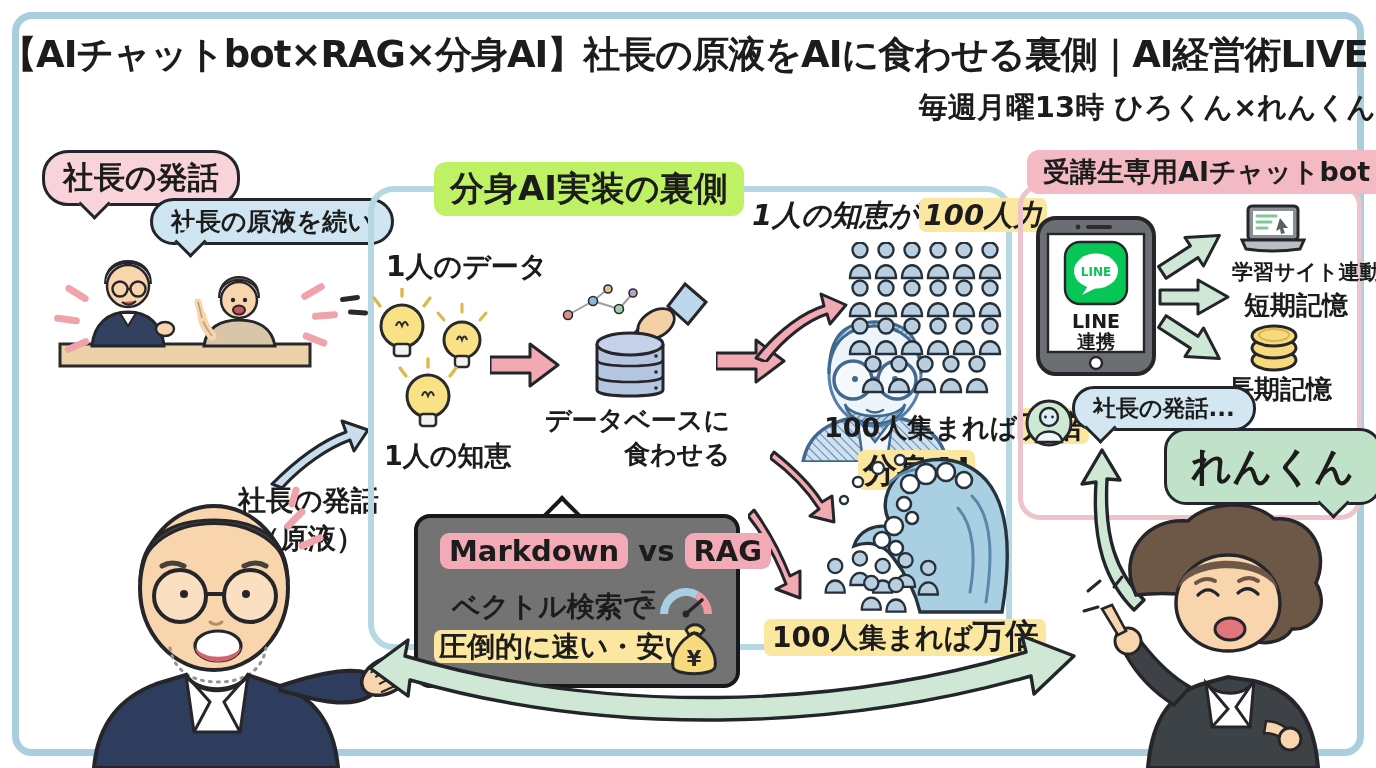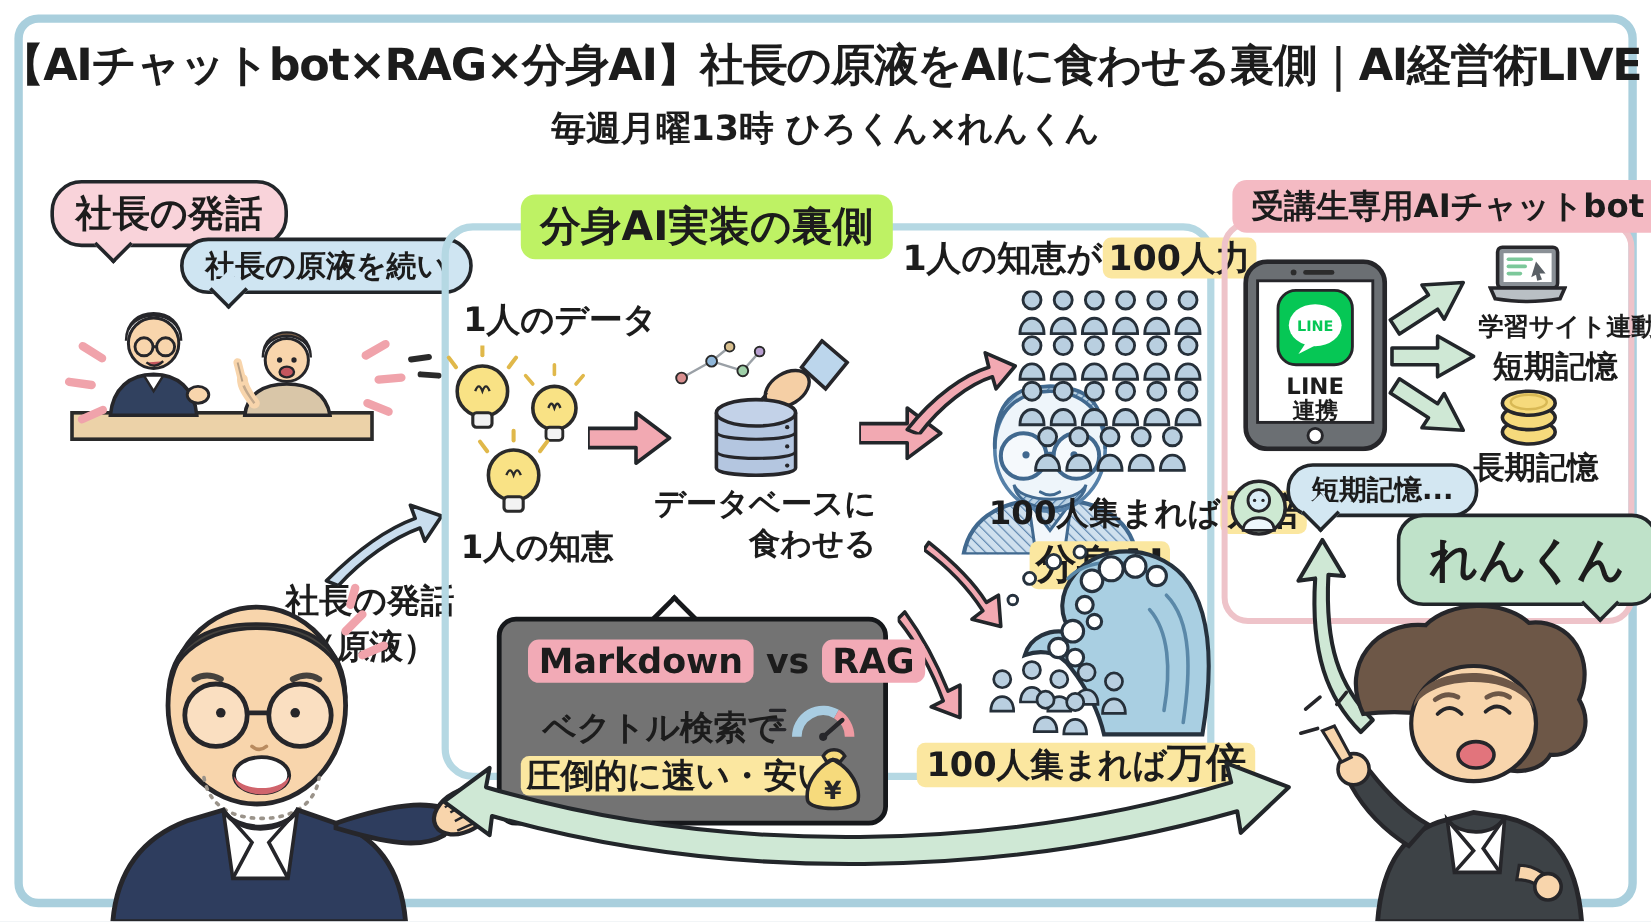--- a/index.html
+++ b/index.html
@@ -3,21 +3,21 @@
 <meta charset="utf-8">
 <style>
   html,body{margin:0;padding:0;background:#e9eef2;}
   .canvas{position:relative;width:1376px;height:768px;background:#ffffff;overflow:hidden;
           font-family:"DejaVu Sans",sans-serif;font-weight:bold;color:#1c1c1c;}
   .outer-border{position:absolute;left:12px;top:12px;right:12px;bottom:12px;
           border:7px solid #a9cfdd;border-radius:20px;pointer-events:none;}
   .abs{position:absolute;}
   .nowrap{white-space:nowrap;}
   .title{left:0;right:0;top:30px;text-align:center;font-size:37px;letter-spacing:-1px;}
-  .subtitle{left:0;right:0;top:88px;text-align:center;font-size:29px;}
+  .subtitle{left:0;right:0;top:88px;text-align:right;font-size:29px;}
   
   .bubble{border:3px solid #22262a;border-radius:26px;padding:4px 18px;font-size:28px;}
   .bubble .tail{position:absolute;width:20px;height:20px;transform:rotate(45deg);}
   .pinkb{background:#f9d3da;}
   .blueb{background:#cfe5f2;}
   .greenb{background:#bfe2c9;}
   
   .panel-blue{border:6px solid #b5d8e3;border-radius:26px;}
   .panel-pink{border:5px solid #eec3c9;border-radius:22px;}
   .panel-title{background:#bef264;border-radius:12px;text-align:center;padding:4px 16px;}
@@ -228,21 +228,21 @@
     <line x1="77" y1="96" x2="83" y2="96" stroke="#41698f" stroke-width="3"></line>
     <circle cx="60" cy="97" r="3" fill="#41698f"></circle>
       <circle cx="100" cy="97" r="3" fill="#41698f"></circle>
     <path d="M50,122 C54,148 106,148 110,122 C104,138 56,138 50,122 Z" fill="url(#hatchHair)" stroke="#41698f" stroke-width="2.4"></path>
     <path d="M72,128 q8,5 16,0" fill="none" stroke="#41698f" stroke-width="2.6" stroke-linecap="round"></path>
   </svg>
   <div class="abs nowrap" style="left:858px;top:448px;font-size:34px;">
     <span class="hl-y">分身AI</span>
   </div>
 
-  <div class="abs nowrap" style="left:752px;top:196px;font-size:29px;">
+  <div class="abs nowrap" style="left:752px;top:196px;font-size:29px;font-style:italic;">
     <span>1人の知恵が</span><span class="hl-y">100人力</span>
   </div>
 
   <svg class="abs" style="left:848px;top:242px;" width="160" height="158" viewBox="0 0 160 158">
     <defs>
       <g id="person">
         <circle cx="10" cy="8" r="7.5" fill="#b9cfe0" stroke="#26303a" stroke-width="2.4"></circle>
         <path d="M0,36 C0,19 20,19 20,36 Z" fill="#b9cfe0" stroke="#26303a" stroke-width="2.4"></path>
       </g>
     </defs>
@@ -411,21 +411,21 @@
   </div>
 
   <svg class="abs" style="left:1024px;top:396px;" width="50" height="54" viewBox="0 0 50 54">
     <circle cx="25" cy="27" r="22" fill="#cde9d2" stroke="#26262a" stroke-width="3"></circle>
     <circle cx="25" cy="21" r="9" fill="#d9edf6" stroke="#26262a" stroke-width="2.4"></circle>
     <circle cx="21.5" cy="21" r="1.4" fill="#26262a"></circle>
       <circle cx="28.5" cy="21" r="1.4" fill="#26262a"></circle>
     <path d="M12,46 C12,32 38,32 38,46 Z" fill="#eef7fb" stroke="#26262a" stroke-width="2.4"></path>
   </svg>
   <div class="abs bubble blueb nowrap" style="left:1072px;top:386px;font-size:23px;border-radius:22px;background:#d3e7f2;">
-    <span>短期記憶...</span>
+    <span>社長の発話...</span>
     <span class="tail" style="left:14px;bottom:-11px;background:#d3e7f2;border-right:3px solid #22262a;border-bottom:3px solid #22262a;"></span>
   </div>
 
   <div class="abs bubble greenb nowrap" style="left:1164px;top:428px;font-size:40px;border-radius:22px;padding:8px 24px;">
     <span>れんくん</span>
     <span class="tail" style="right:34px;bottom:-12px;background:#bfe2c9;border-right:3px solid #22262a;border-bottom:3px solid #22262a;"></span>
   </div>
 
   <svg class="abs" style="left:1072px;top:448px;" width="78" height="166" viewBox="0 0 78 166">
     <path d="M62,162 C34,134 20,96 24,34 L10,36 L30,2 L48,32 L35,31 C32,90 44,124 72,152 Z" fill="#cfe8d5" stroke="#22262a" stroke-width="3.4" stroke-linejoin="round"></path>

